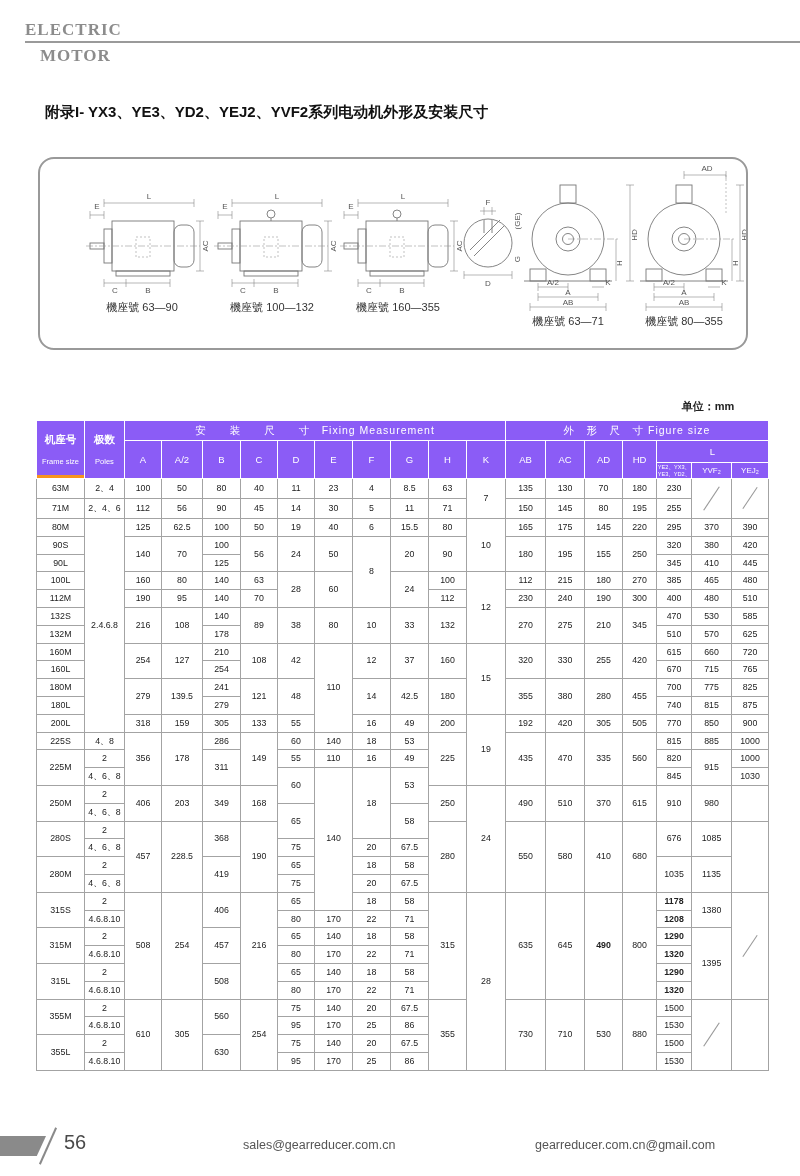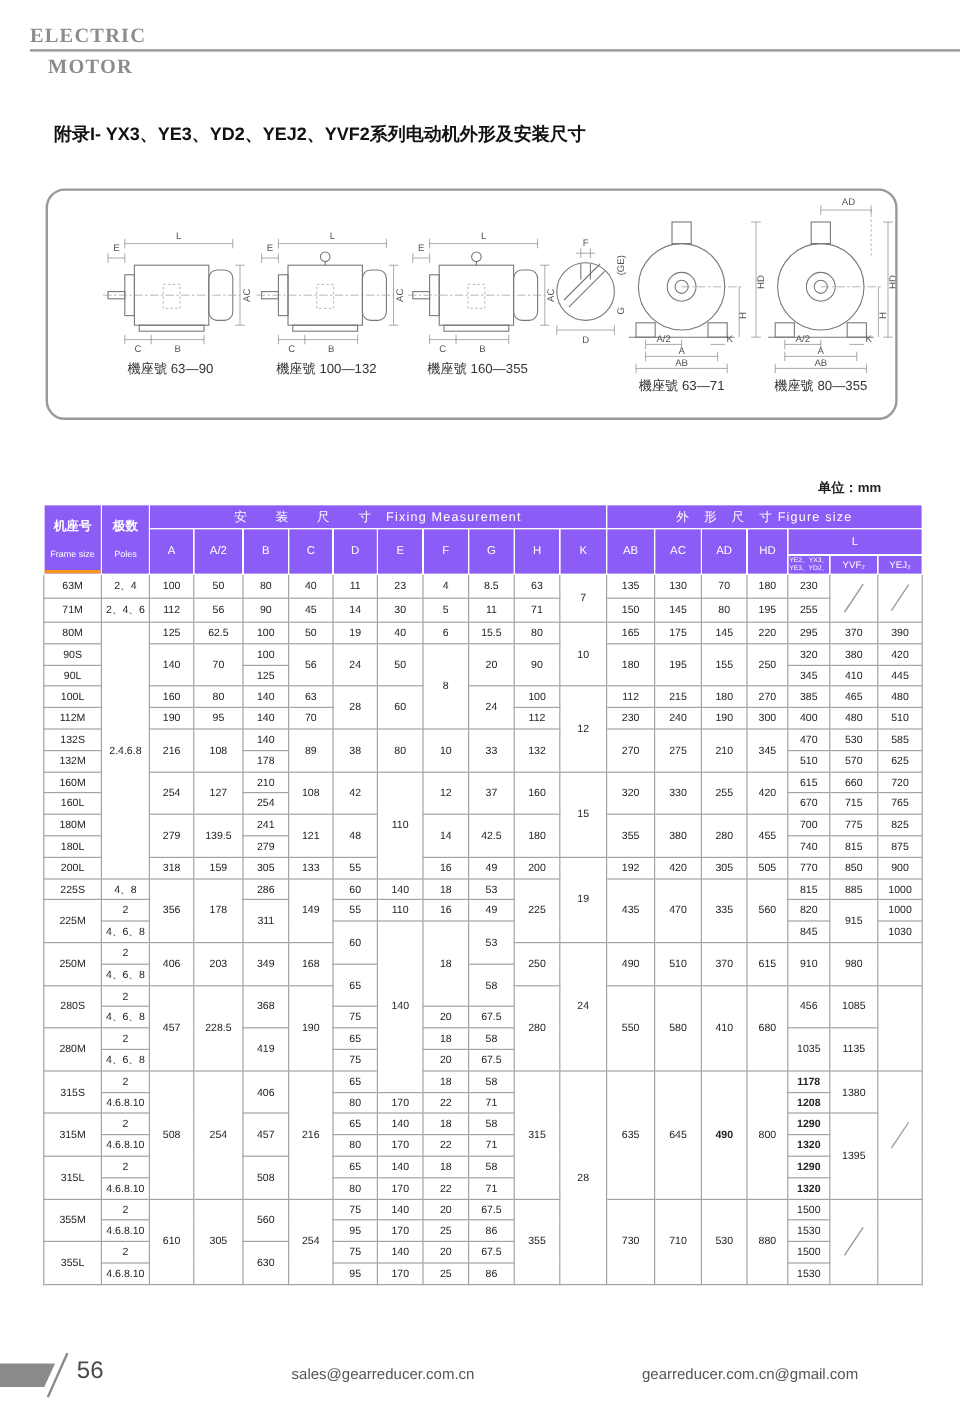--- a/index.html
+++ b/index.html
@@ -562,21 +562,21 @@
         <td>2</td>
         <td rowspan="4">457</td>
         <td rowspan="4">228.5</td>
         <td rowspan="2">368</td>
         <td rowspan="4">190</td>
         <td rowspan="4">280</td>
         <td rowspan="4">550</td>
         <td rowspan="4">580</td>
         <td rowspan="4">410</td>
         <td rowspan="4">680</td>
-        <td rowspan="2">456</td>
+        <td rowspan="2">676</td>
         <td rowspan="2">1085</td>
         <td rowspan="4"></td>
       </tr>
       <tr>
         <td>4、6、8</td>
         <td>75</td>
         <td>20</td>
         <td>67.5</td>
       </tr>
       <tr>

